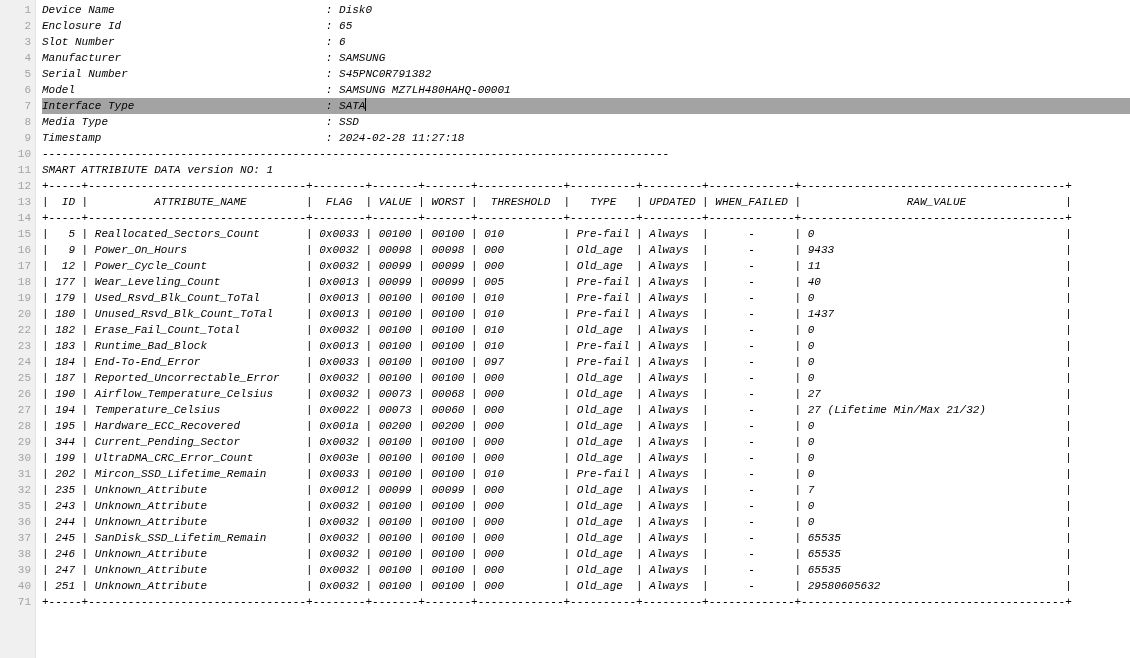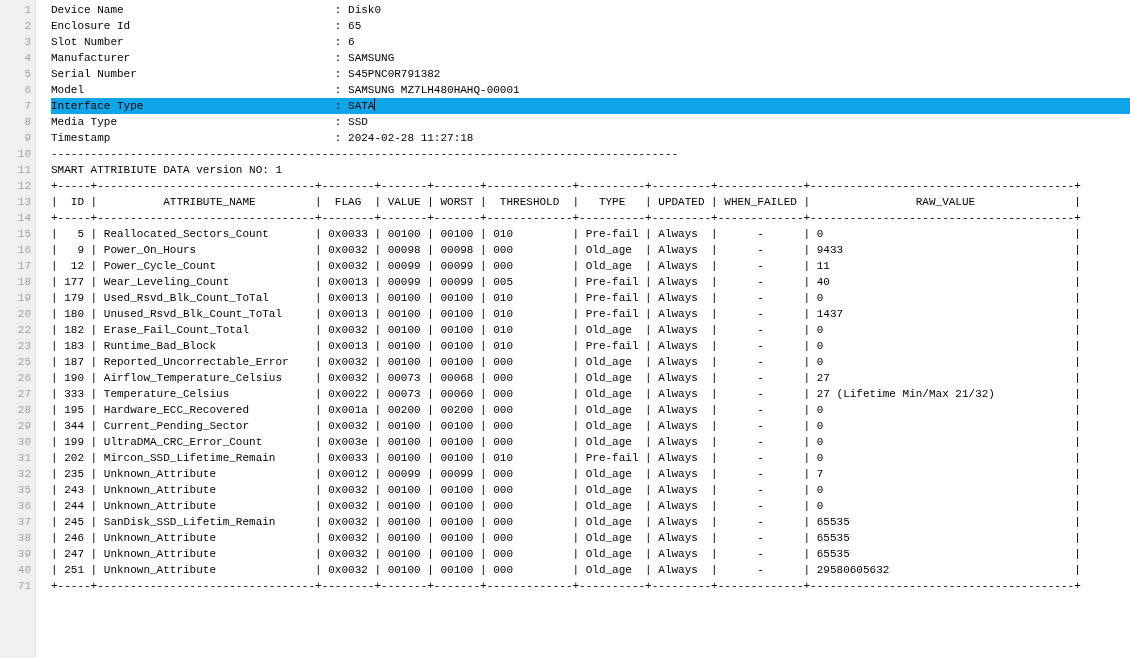--- a/index.html
+++ b/index.html
@@ -11,22 +11,22 @@
   .gutter-bg{
     position:absolute;left:0;top:0;width:36px;height:658px;
     background:#f0f0f0;border-right:1px solid #e4e4e4;box-sizing:border-box;
   }
   #lines{position:absolute;left:0;top:2px;right:0;}
   .line{display:flex;height:16px;white-space:pre;}
   .ln{
     flex:0 0 31px;width:31px;text-align:right;color:#a3a3a8;
     -webkit-user-select:none;user-select:none;
   }
-  .lc{flex:1;white-space:pre;margin-left:20px;}
-  .lc.active{background:#0ea5e9;}
+  .lc{flex:1;white-space:pre;margin-left:11px;font-style:italic;}
+  .lc.active{background:#a3a3a3;}
   .caret{
     display:inline-block;width:1px;height:13px;background:#000;
     vertical-align:text-bottom;margin-bottom:1px;
   }
 </style>
 </head>
 <body>
 
 <div class="screen">
   <div class="gutter-bg"></div>
@@ -46,23 +46,24 @@
       <div class="line"><span class="ln">13</span><span class="lc">|  ID |          ATTRIBUTE_NAME         |  FLAG  | VALUE | WORST |  THRESHOLD  |   TYPE   | UPDATED | WHEN_FAILED |                RAW_VALUE               |</span></div>
       <div class="line"><span class="ln">14</span><span class="lc">+-----+---------------------------------+--------+-------+-------+-------------+----------+---------+-------------+----------------------------------------+</span></div>
       <div class="line"><span class="ln">15</span><span class="lc">|   5 | Reallocated_Sectors_Count       | 0x0033 | 00100 | 00100 | 010         | Pre-fail | Always  |      -      | 0                                      |</span></div>
       <div class="line"><span class="ln">16</span><span class="lc">|   9 | Power_On_Hours                  | 0x0032 | 00098 | 00098 | 000         | Old_age  | Always  |      -      | 9433                                   |</span></div>
       <div class="line"><span class="ln">17</span><span class="lc">|  12 | Power_Cycle_Count               | 0x0032 | 00099 | 00099 | 000         | Old_age  | Always  |      -      | 11                                     |</span></div>
       <div class="line"><span class="ln">18</span><span class="lc">| 177 | Wear_Leveling_Count             | 0x0013 | 00099 | 00099 | 005         | Pre-fail | Always  |      -      | 40                                     |</span></div>
       <div class="line"><span class="ln">19</span><span class="lc">| 179 | Used_Rsvd_Blk_Count_ToTal       | 0x0013 | 00100 | 00100 | 010         | Pre-fail | Always  |      -      | 0                                      |</span></div>
       <div class="line"><span class="ln">20</span><span class="lc">| 180 | Unused_Rsvd_Blk_Count_ToTal     | 0x0013 | 00100 | 00100 | 010         | Pre-fail | Always  |      -      | 1437                                   |</span></div>
       <div class="line"><span class="ln">22</span><span class="lc">| 182 | Erase_Fail_Count_Total          | 0x0032 | 00100 | 00100 | 010         | Old_age  | Always  |      -      | 0                                      |</span></div>
       <div class="line"><span class="ln">23</span><span class="lc">| 183 | Runtime_Bad_Block               | 0x0013 | 00100 | 00100 | 010         | Pre-fail | Always  |      -      | 0                                      |</span></div>
+      <div class="line"><span class="ln">24</span><span class="lc">| 184 | End-To-End_Error                | 0x0033 | 00100 | 00100 | 097         | Pre-fail | Always  |      -      | 0                                      |</span></div>
       <div class="line"><span class="ln">25</span><span class="lc">| 187 | Reported_Uncorrectable_Error    | 0x0032 | 00100 | 00100 | 000         | Old_age  | Always  |      -      | 0                                      |</span></div>
       <div class="line"><span class="ln">26</span><span class="lc">| 190 | Airflow_Temperature_Celsius     | 0x0032 | 00073 | 00068 | 000         | Old_age  | Always  |      -      | 27                                     |</span></div>
-      <div class="line"><span class="ln">27</span><span class="lc">| 333 | Temperature_Celsius             | 0x0022 | 00073 | 00060 | 000         | Old_age  | Always  |      -      | 27 (Lifetime Min/Max 21/32)            |</span></div>
+      <div class="line"><span class="ln">27</span><span class="lc">| 194 | Temperature_Celsius             | 0x0022 | 00073 | 00060 | 000         | Old_age  | Always  |      -      | 27 (Lifetime Min/Max 21/32)            |</span></div>
       <div class="line"><span class="ln">28</span><span class="lc">| 195 | Hardware_ECC_Recovered          | 0x001a | 00200 | 00200 | 000         | Old_age  | Always  |      -      | 0                                      |</span></div>
       <div class="line"><span class="ln">29</span><span class="lc">| 344 | Current_Pending_Sector          | 0x0032 | 00100 | 00100 | 000         | Old_age  | Always  |      -      | 0                                      |</span></div>
       <div class="line"><span class="ln">30</span><span class="lc">| 199 | UltraDMA_CRC_Error_Count        | 0x003e | 00100 | 00100 | 000         | Old_age  | Always  |      -      | 0                                      |</span></div>
       <div class="line"><span class="ln">31</span><span class="lc">| 202 | Mircon_SSD_Lifetime_Remain      | 0x0033 | 00100 | 00100 | 010         | Pre-fail | Always  |      -      | 0                                      |</span></div>
       <div class="line"><span class="ln">32</span><span class="lc">| 235 | Unknown_Attribute               | 0x0012 | 00099 | 00099 | 000         | Old_age  | Always  |      -      | 7                                      |</span></div>
       <div class="line"><span class="ln">35</span><span class="lc">| 243 | Unknown_Attribute               | 0x0032 | 00100 | 00100 | 000         | Old_age  | Always  |      -      | 0                                      |</span></div>
       <div class="line"><span class="ln">36</span><span class="lc">| 244 | Unknown_Attribute               | 0x0032 | 00100 | 00100 | 000         | Old_age  | Always  |      -      | 0                                      |</span></div>
       <div class="line"><span class="ln">37</span><span class="lc">| 245 | SanDisk_SSD_Lifetim_Remain      | 0x0032 | 00100 | 00100 | 000         | Old_age  | Always  |      -      | 65535                                  |</span></div>
       <div class="line"><span class="ln">38</span><span class="lc">| 246 | Unknown_Attribute               | 0x0032 | 00100 | 00100 | 000         | Old_age  | Always  |      -      | 65535                                  |</span></div>
       <div class="line"><span class="ln">39</span><span class="lc">| 247 | Unknown_Attribute               | 0x0032 | 00100 | 00100 | 000         | Old_age  | Always  |      -      | 65535                                  |</span></div>

